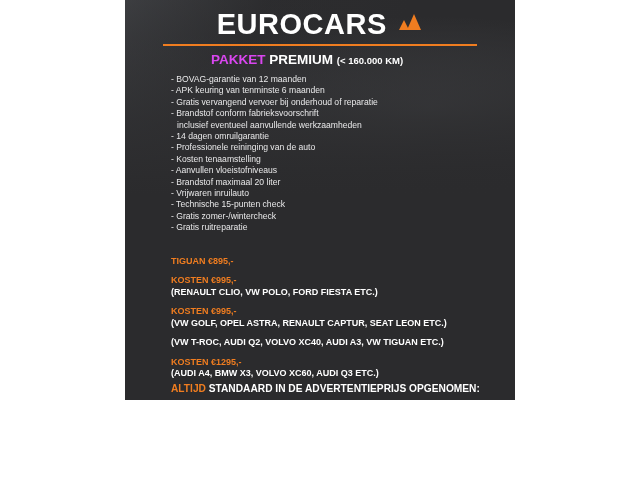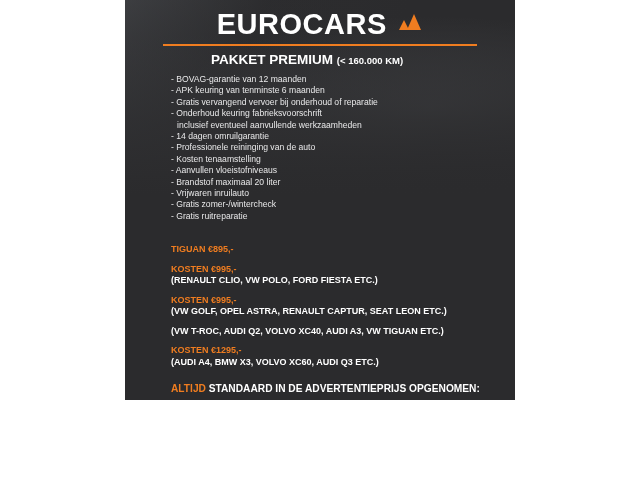--- a/index.html
+++ b/index.html
@@ -89,21 +89,21 @@
     top: 52px;
     width: 320px;
     z-index: 4;
   }
   .pakket-line {
     font-size: 13.5px;
     color: #ffffff;
     font-weight: bold;
     margin-bottom: 7px;
   }
-  .pakket-line .pakket-word { color: #ffffff; padding-left: 40px; }
+  .pakket-line .pakket-word { color: #d946ef; padding-left: 40px; }
   .pakket-line .km { font-size: 9.5px; font-weight: bold; color: #ffffff; }
   ul.features {
     list-style: none;
     margin: 0;
     padding: 0;
   }
   ul.features li {
     color: #e9e9ea;
     font-size: 8.6px;
     line-height: 11.4px;
@@ -194,28 +194,29 @@
       <div class="pakket-line">
         <span class="pakket-word">PAKKET</span>
         <span>PREMIUM</span>
         <span class="km">(&lt; 160.000 KM)</span>
       </div>
 
       <ul class="features">
         <li>- BOVAG-garantie van 12 maanden</li>
         <li>- APK keuring van tenminste 6 maanden</li>
         <li>- Gratis vervangend vervoer bij onderhoud of reparatie</li>
-        <li>- Onderhoud keuring fabrieksvoorschrift</li>
+        <li>- Brandstof conform fabrieksvoorschrift</li>
         <li class="indent">inclusief eventueel aanvullende werkzaamheden</li>
         <li>- 14 dagen omruilgarantie</li>
         <li>- Professionele reininging van de auto</li>
         <li>- Kosten tenaamstelling</li>
         <li>- Aanvullen vloeistofniveaus</li>
         <li>- Brandstof maximaal 20 liter</li>
         <li>- Vrijwaren inruilauto</li>
+        <li>- Technische 15-punten check</li>
         <li>- Gratis zomer-/wintercheck</li>
         <li>- Gratis ruitreparatie</li>
       </ul>
 
       <div class="prices">
         <div class="price-block">
           <div class="price-amount">TIGUAN €895,-</div>
         </div>
         <div class="price-block">
           <div class="price-amount">KOSTEN €995,-</div>

